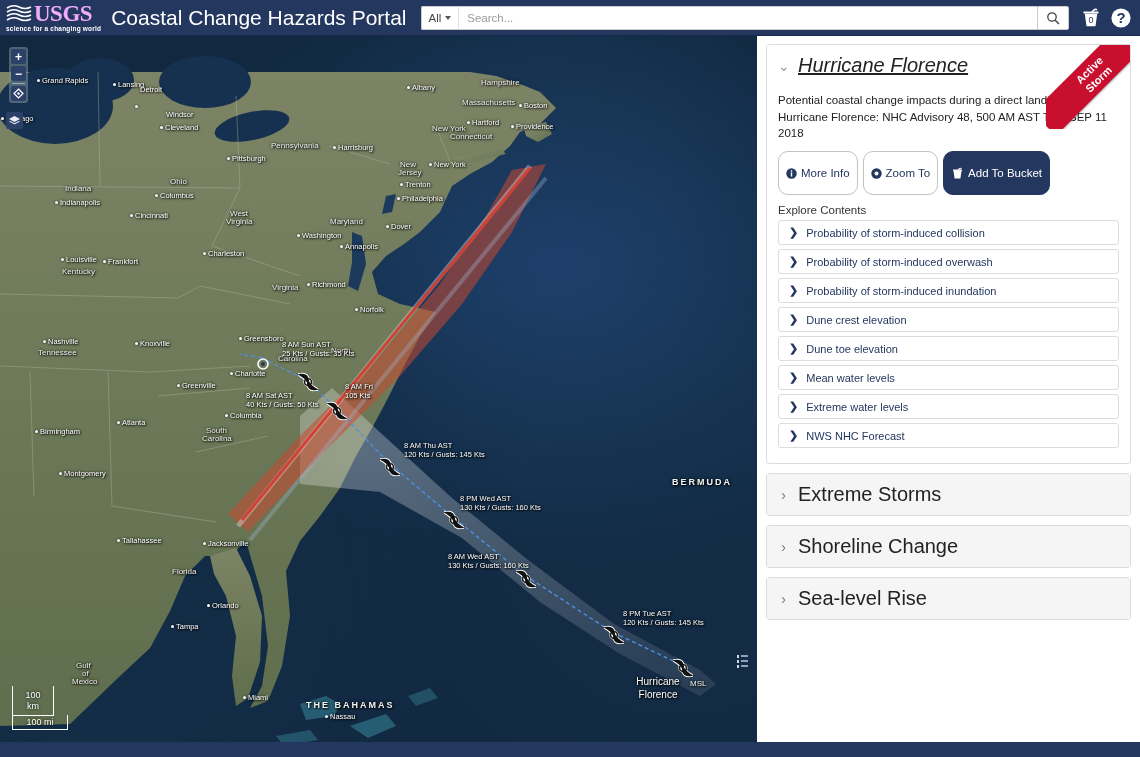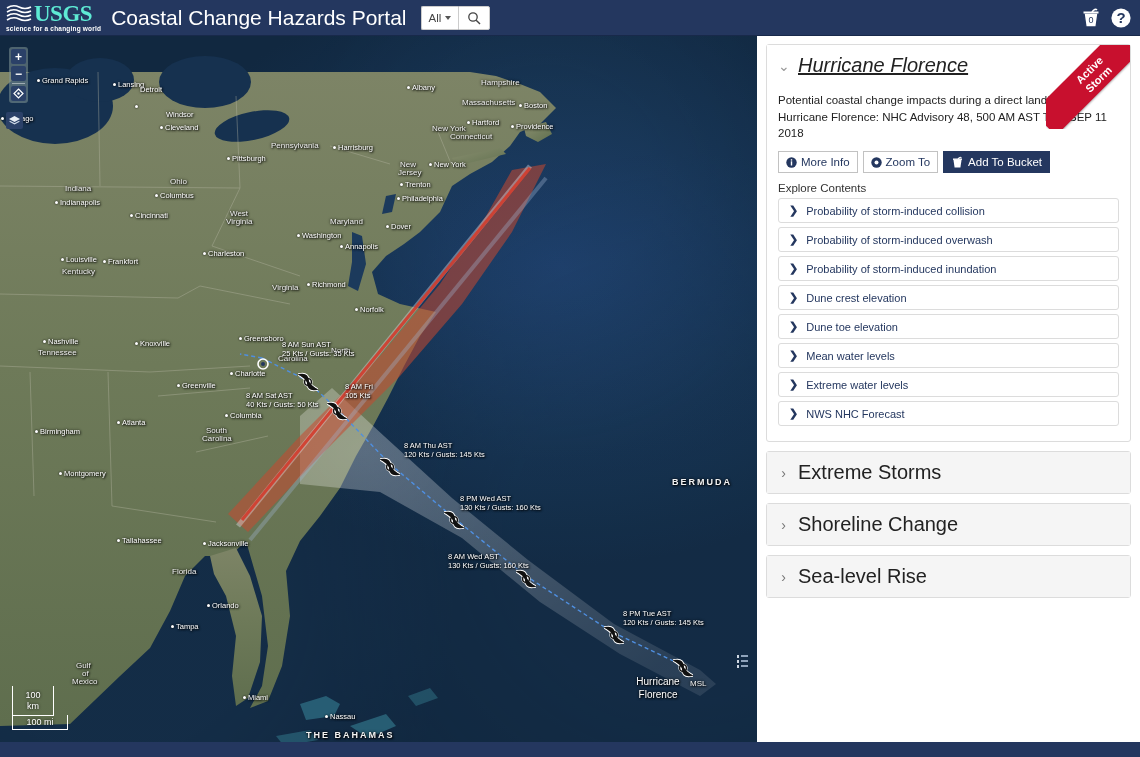--- a/index.html
+++ b/index.html
@@ -24,21 +24,21 @@
     margin-left: 6px; margin-right: 6px;
     color: #fff; line-height: 1;
   }
   .usgs-logo-row { display: flex; align-items: center; }
   .usgs-wave {
     width: 26px; height: 20px; margin-right: 2px;
     display: block;
   }
   .usgs-word {
     font-size: 23px; font-weight: bold; letter-spacing: -0.5px;
-    font-family: "Liberation Serif", serif; color: #5eead4;
+    font-family: "Liberation Serif", serif; color: #f0abfc;
   }
   .usgs-tag {
     font-size: 6.5px; color: #fff; letter-spacing: 0.2px;
     margin-top: 1px; font-weight: bold;
   }
   #portal-title {
     color: #ffffff; font-size: 21px; font-weight: normal;
     margin-left: 4px; white-space: nowrap;
     font-family: "Liberation Sans", sans-serif;
   }
@@ -218,21 +218,21 @@
     box-shadow: 0 1px 2px rgba(0,0,0,.3);
   }
   .acc-body { padding: 4px 11px 11px 11px; }
   .storm-desc {
     font-size: 11.5px; color: #222; line-height: 1.45;
     margin: 2px 0 9px 0;
   }
   .btn-row { display: flex; gap: 5px; align-items: center; margin-bottom: 9px; }
   .btn {
     display: inline-flex; align-items: center; gap: 4px;
-    font-size: 11.5px; padding: 3px 7px; border-radius: 0;
+    font-size: 11.5px; padding: 14px 7px; border-radius: 10px;
     cursor: pointer; white-space: nowrap; line-height: 1.25;
   }
   .btn-outline { background: #fff; border: 1px solid #c2c2c2; color: #24375f; }
   .btn-primary { background: #24375f; border: 1px solid #24375f; color: #fff; }
   .explore-label { font-size: 11.5px; color: #333; margin-bottom: 4px; }
   .layer-item {
     border: 1px solid #dcdcdc; border-radius: 3px;
     padding: 5px 10px; margin-bottom: 4px;
     display: flex; align-items: center; gap: 8px;
     font-size: 11px; color: #24375f; cursor: pointer; background: #fff;
@@ -263,20 +263,21 @@
     <span class="usgs-tag">science for a changing world</span>
   </div>
 
   <div id="portal-title">Coastal Change Hazards Portal</div>
 
   <div class="search-wrap">
     <div class="scope-select">
       <span>All</span>
       <span class="caret-down"></span>
     </div>
+    <input class="search-input" type="text" placeholder="Search..." style="">
     <div class="search-btn">
       <svg width="14" height="14" viewBox="0 0 14 14">
         <circle cx="6" cy="6" r="4.2" stroke="#444" stroke-width="1.3" fill="none"></circle>
         <line x1="9.2" y1="9.2" x2="13" y2="13" stroke="#444" stroke-width="1.4"></line>
       </svg>
     </div>
   </div>
 
   <div class="hdr-icons">
     <div class="bucket-btn">
@@ -483,21 +484,21 @@
         <div class="city-dot" style="left: 207px; top: 568px;"></div>
         <div class="map-label city" style="left: 176px; top: 586px;">Tampa</div>
         <div class="city-dot" style="left: 171px; top: 589px;"></div>
         <div class="map-label city" style="left: 248px; top: 657px;">Miami</div>
         <div class="city-dot" style="left: 243px; top: 660px;"></div>
         <div class="map-label state" style="left: 76px; top: 625px;">Gulf</div>
         <div class="map-label state" style="left: 82px; top: 633px;">of</div>
         <div class="map-label state" style="left: 72px; top: 641px;">Mexico</div>
         <div class="map-label city" style="left: 330px; top: 676px;">Nassau</div>
         <div class="city-dot" style="left: 325px; top: 679px;"></div>
-        <div class="map-label big" style="left: 306px; top: 694px;">THE BAHAMAS</div>
+        <div class="map-label big" style="left: 306px; top: 664px;">THE BAHAMAS</div>
         <div class="map-label big" style="left: 672px; top: 441px;">BERMUDA</div>
       </div>
 
     <div id="track-layer">
         <div class="track-label" style="left: 282px; top: 304px;">
           <div>8 AM Sun AST</div>
           <div>25 Kts / Gusts: 35 Kts</div>
         </div>
         <svg class="hsym" viewBox="0 0 20 20" style="left: 298px; top: 336px;">
           <path d="M10 10 Q10 2 3 3 Q7 5 10 10 M10 10 Q10 18 17 17 Q13 15 10 10" stroke="#ffffff" stroke-width="4.2" fill="none" stroke-linecap="round"></path>

